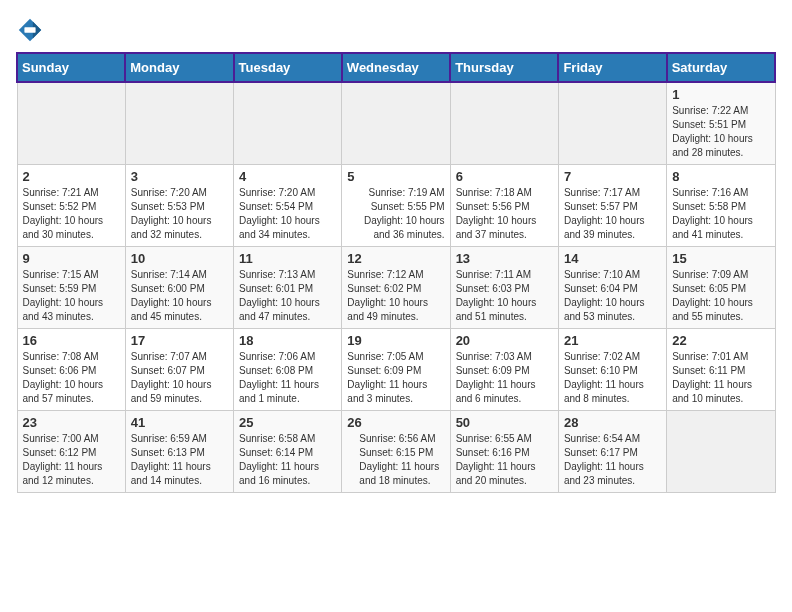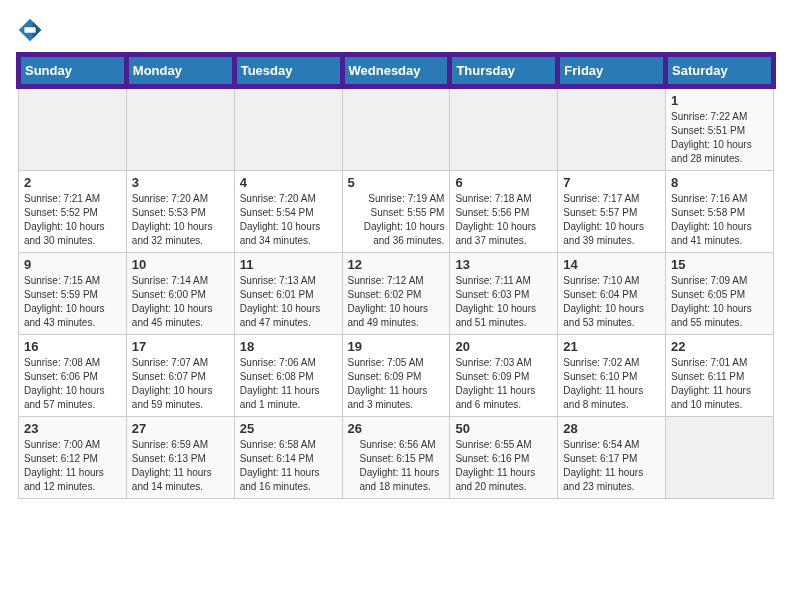--- a/index.html
+++ b/index.html
@@ -52,21 +52,21 @@
       border-collapse: collapse;
       border: 1px solid #ccc;
     }
     .calendar th {
       background: #2a7ab5;
       color: #fff;
       font-size: 13px;
       font-weight: bold;
       padding: 6px 4px;
       text-align: left;
-      border: 5px solid #4c1d95;
+      border: 2px solid #4c1d95;
     }
     .calendar td {
       vertical-align: top;
       border: 1px solid #ccc;
       padding: 4px 5px;
       width: 108px;
       min-height: 80px;
       font-size: 10.5px;
       color: #333;
       background: #fff;
@@ -273,21 +273,21 @@
         </td>
       </tr>
       <tr>
         <td>
           <span class="day-number">23</span>
           <div class="day-info" style="white-space: pre-line;">Sunrise: 7:00 AM
 Sunset: 6:12 PM
 Daylight: 11 hours and 12 minutes.</div>
         </td>
         <td>
-          <span class="day-number">27</span>
+          <span class="day-number">41</span>
           <div class="day-info" style="white-space: pre-line;">Sunrise: 6:59 AM
 Sunset: 6:13 PM
 Daylight: 11 hours and 14 minutes.</div>
         </td>
         <td>
           <span class="day-number">25</span>
           <div class="day-info" style="white-space: pre-line;">Sunrise: 6:58 AM
 Sunset: 6:14 PM
 Daylight: 11 hours and 16 minutes.</div>
         </td>

